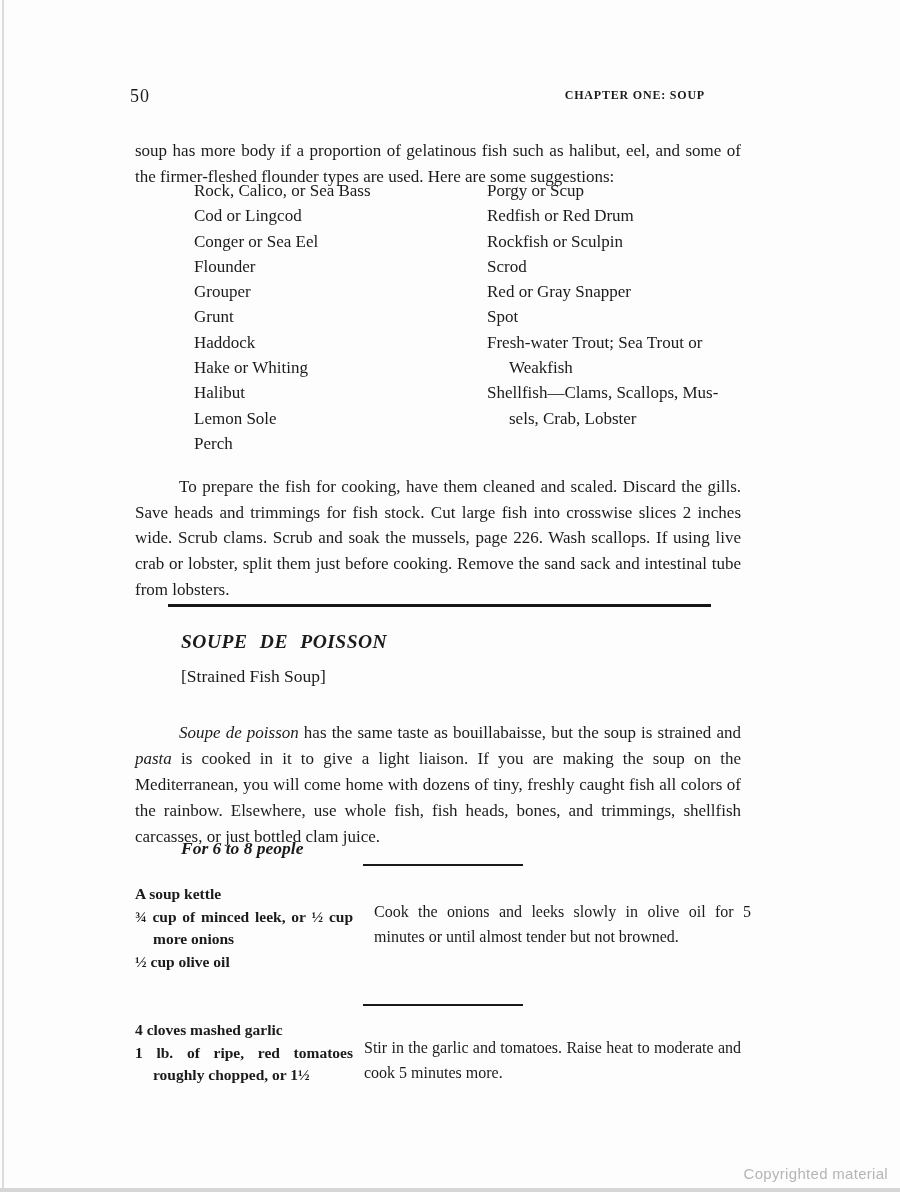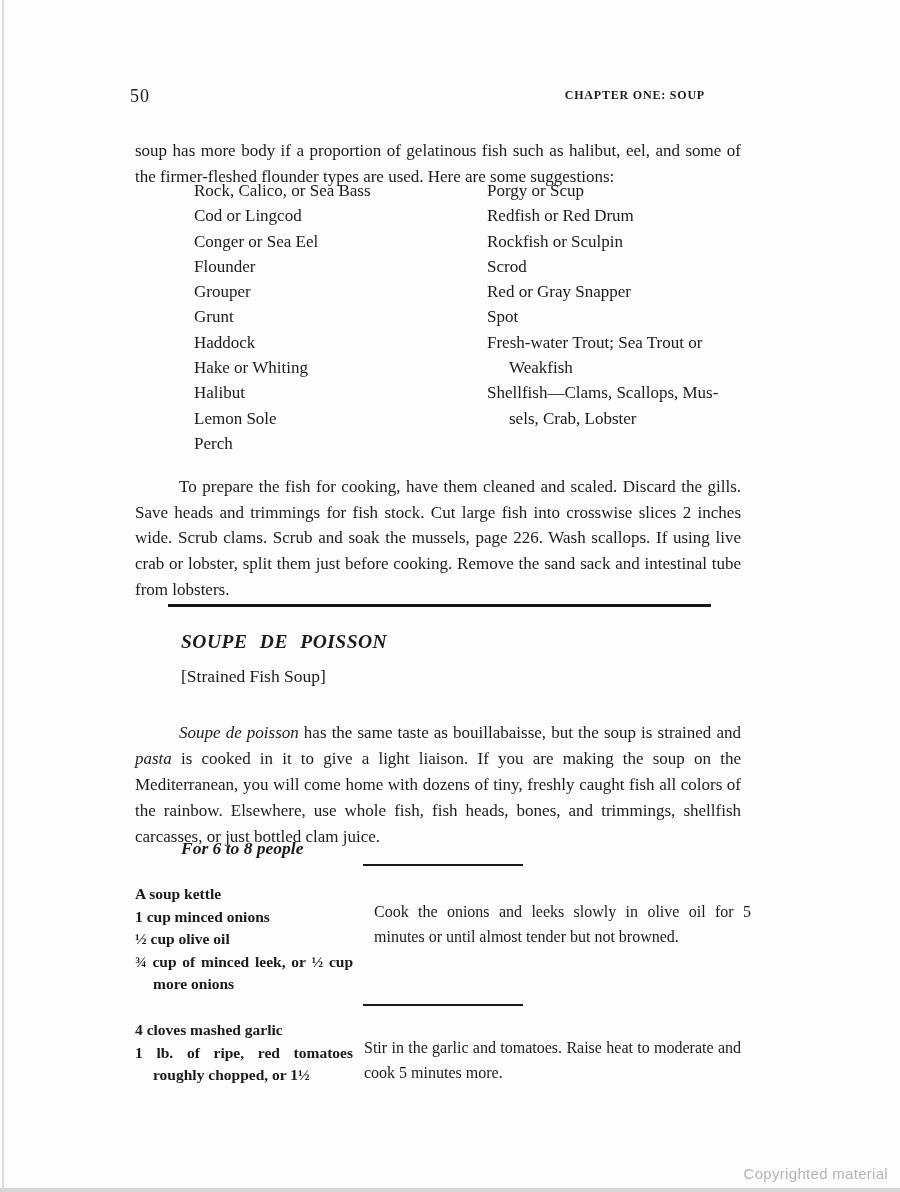--- a/index.html
+++ b/index.html
@@ -85,23 +85,22 @@
   <div class="abs subtitle">[Strained Fish Soup]</div>
 
   <p class="abs bodytext p3"><i>Soupe de poisson</i><span> has the same taste as bouillabaisse, but the soup is strained and </span><i>pasta</i><span> is cooked in it to give a light liaison. If you are making the soup on the Mediterranean, you will come home with dozens of tiny, freshly caught fish all colors of the rainbow. Elsewhere, use whole fish, fish heads, bones, and trimmings, shellfish carcasses, or just bottled clam juice.</span></p>
 
   <div class="abs yield">For 6 to 8 people</div>
 
   <div class="abs shortrule rule1"></div>
 
   <div class="abs ingcol ing1">
     <div class="ing">A soup kettle</div>
-    <div class="ing">1 cup minced onions</div>
+    <div class="ing">¾ cup of minced leek, or ½ cup more onions</div>
     <div class="ing">½ cup olive oil</div>
-    <div class="ing">¾ cup of minced leek, or ½ cup more onions</div>
   </div>
   <p class="abs inscol ins1">Cook the onions and leeks slowly in olive oil for 5 minutes or until almost tender but not browned.</p>
 
   <div class="abs shortrule rule2"></div>
 
   <div class="abs ingcol ing2">
     <div class="ing">4 cloves mashed garlic</div>
     <div class="ing">1 lb. of ripe, red tomatoes roughly chopped, or 1½</div>
   </div>
   <p class="abs inscol ins2">Stir in the garlic and tomatoes. Raise heat to moderate and cook 5 minutes more.</p>

